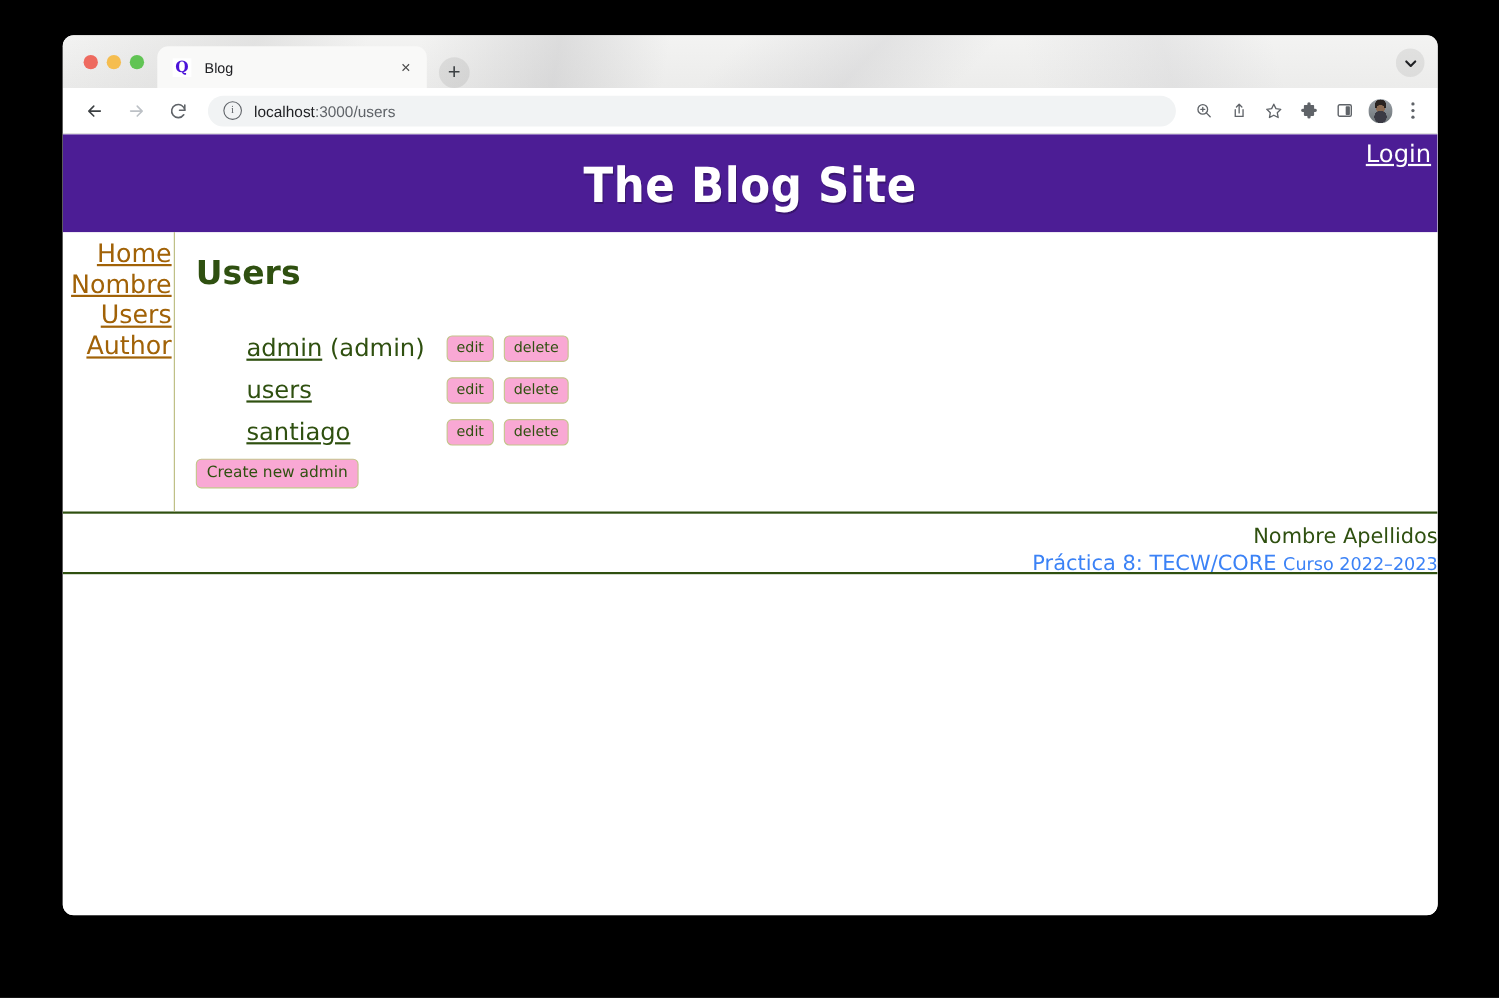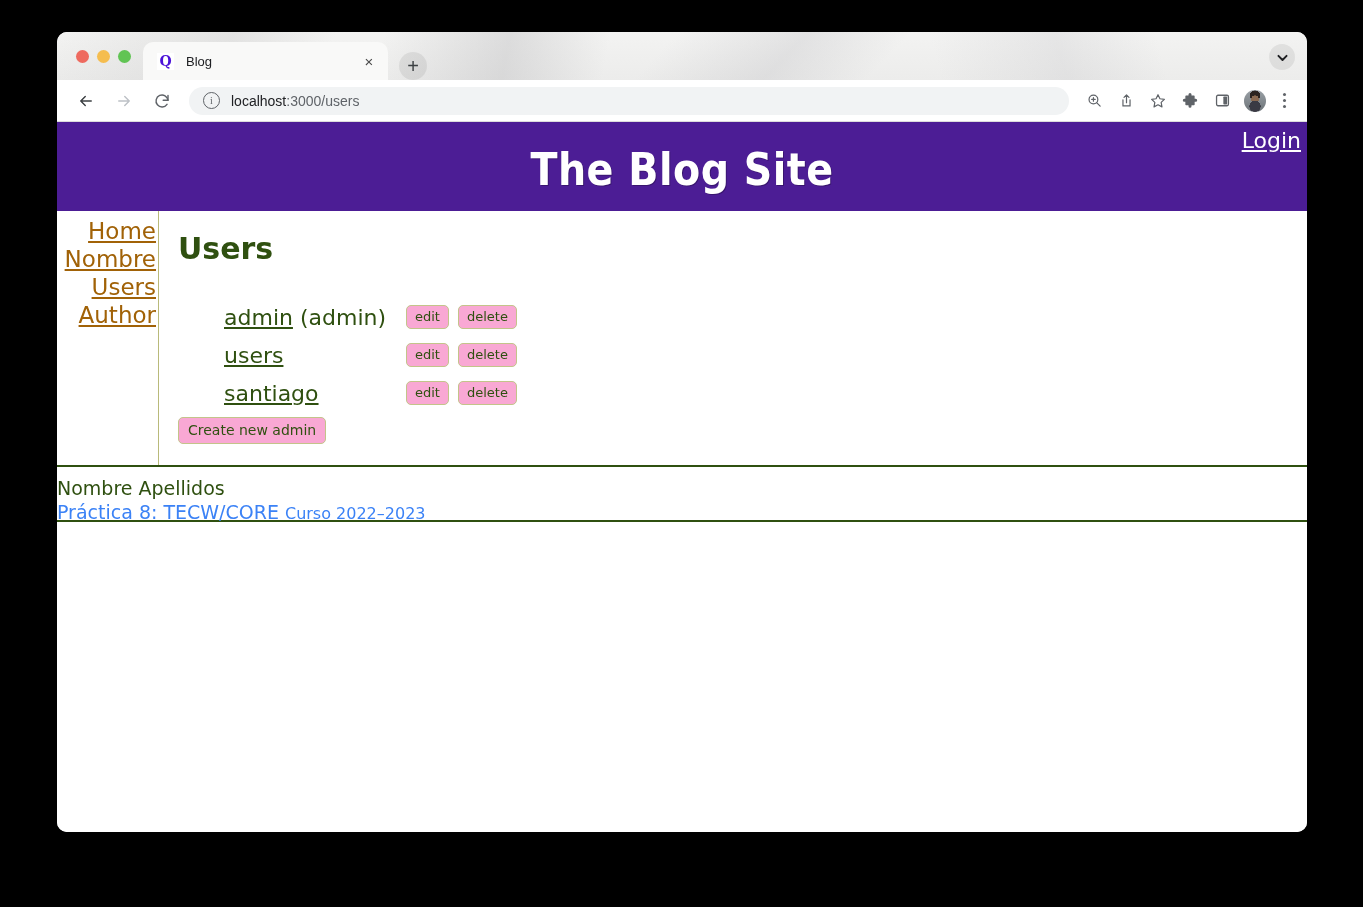--- a/index.html
+++ b/index.html
@@ -291,21 +291,21 @@
     font-size: 14px;
     padding: 4px 9px 5px 9px;
     margin-top: 5px;
   }
 
   
   .site-footer {
     position: relative;
     height: 55px;
     border-bottom: 2px solid #2f5010;
-    text-align: left;
+    text-align: right;
     padding-top: 9px;
     box-sizing: border-box;
   }
   .footer-line1 {
     color: #2f5010;
     font: 19px "DejaVu Sans", sans-serif;
     line-height: 24px;
   }
   .footer-line2 {
     color: #3b82f6;

